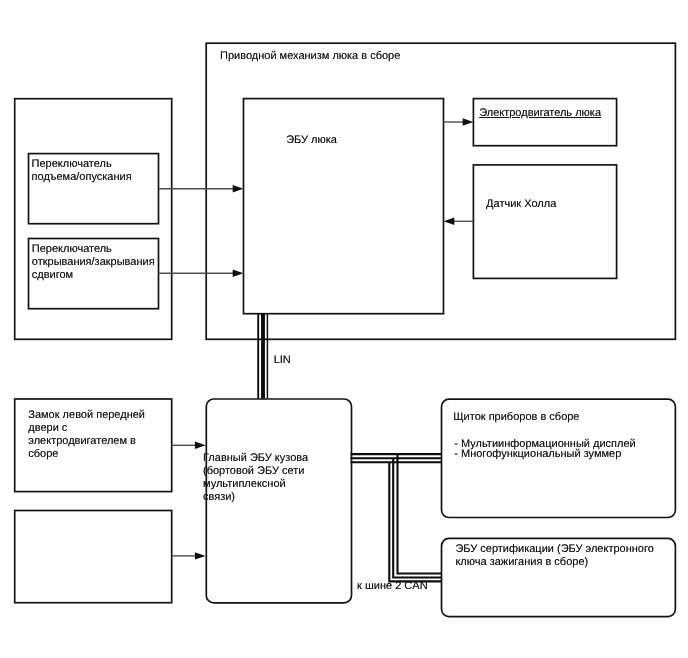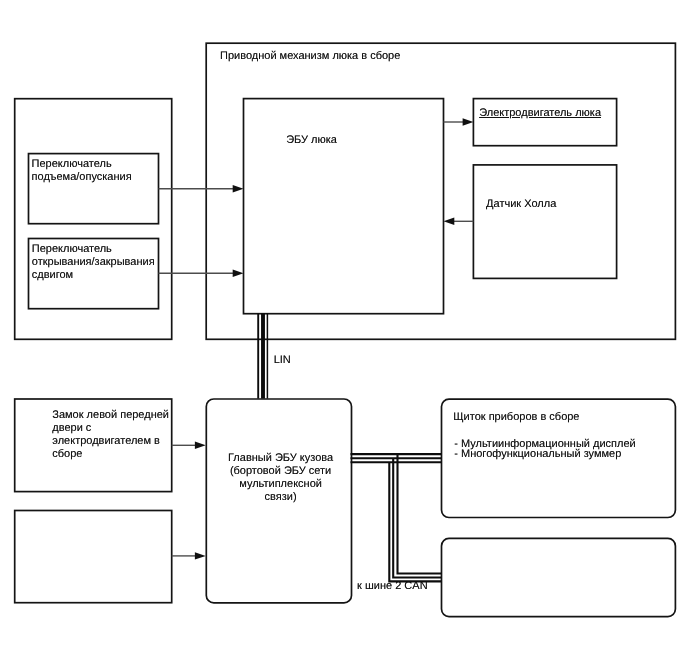--- a/index.html
+++ b/index.html
@@ -62,27 +62,29 @@
 
   <div class="lbl" style="left:220px;top:50.0px;text-align:right;">Приводной механизм люка в сборе</div>
   <div class="lbl" style="left:264.2px;top:133.9px;margin-left:22px;">ЭБУ люка</div>
   <div class="lbl" style="left:479.2px;top:107.3px;text-decoration:underline;">Электродвигатель люка</div>
   <div class="lbl" style="left:486.1px;top:198.4px;">Датчик Холла</div>
   <div class="lbl" style="left:31.6px;top:157.9px;">Переключатель
 подъема/опускания</div>
   <div class="lbl" style="left:31.8px;top:242.8px;">Переключатель
 открывания/закрывания
 сдвигом</div>
-  <div class="lbl" style="left:28.3px;top:409.0px;margin-left:24px;">Замок левой передней
+  <div class="lbl" style="left:28.3px;top:409.0px;">Замок левой передней
 двери с
 электродвигателем в
 сборе</div>
-  <div class="lbl" style="left:228px;top:452.0px;text-align:center;">Главный ЭБУ кузова
+  <div class="lbl" style="left:203px;top:452.0px;">Главный ЭБУ кузова
 (бортовой ЭБУ сети
 мультиплексной
 связи)</div>
   <div class="lbl" style="left:453.3px;top:410.9px;">Щиток приборов в сборе</div>
   <div class="lbl" style="left:454.3px;top:438.3px;">- Мультиинформационный дисплей</div>
   <div class="lbl" style="left:454.3px;top:448px;">- Многофункциональный зуммер</div>
+  <div class="lbl" style="left:455.4px;top:543.1px;">ЭБУ сертификации (ЭБУ электронного
+ключа зажигания в сборе)</div>
   <div class="lbl" style="left:273.7px;top:353.8px;">LIN</div>
   <div class="lbl" style="left:357.1px;top:580px;">к шине 2 CAN</div>
 
 </div>
 
 </body></html>

